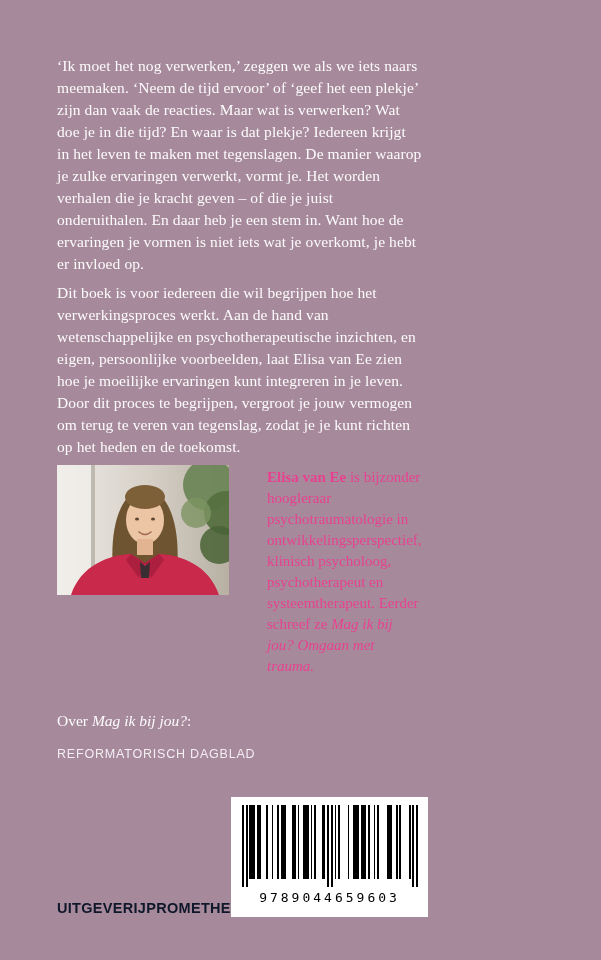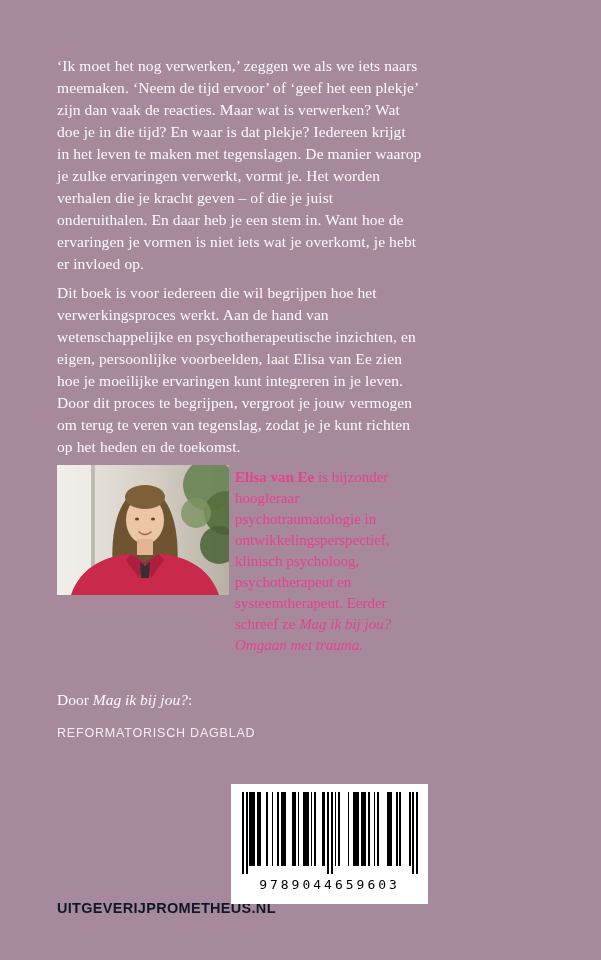--- a/index.html
+++ b/index.html
@@ -15,21 +15,21 @@
     overflow: hidden;
   }
   .body-text {
     font-size: 15.5px;
     line-height: 22px;
     margin: 0 0 7px 0;
     letter-spacing: 0.1px;
   }
   .author-row {
     display: flex;
-    gap: 6px;
+    gap: 38px;
     align-items: flex-start;
   }
   .photo {
     width: 172px;
     height: 130px;
     flex: 0 0 auto;
     display: block;
   }
   .bio {
     margin: 2px 0 0 0;
@@ -66,21 +66,21 @@
     bottom: 44px;
     font-family: "Liberation Sans", sans-serif;
     font-weight: bold;
     font-size: 14.5px;
     letter-spacing: 0.3px;
     color: #0f172a;
   }
   .barcode-box {
     position: absolute;
     right: 51px;
-    bottom: 56px;
+    bottom: 43px;
     width: 197px;
     height: 120px;
     background: #ffffff;
     box-sizing: border-box;
     padding-top: 8px;
     display: flex;
     flex-direction: column;
     align-items: center;
   }
   .bars { width: 176px; height: 82px; display: block; }
@@ -125,21 +125,21 @@
       <path d="M80,74 h16 v16 h-16 z" fill="#e2b491"></path>
       <path d="M14,130 C24,100 52,90 74,89 L88,98 L102,89 C124,90 152,100 162,130 Z" fill="#c9294b"></path>
       <path d="M74,89 L88,98 L82,113 L69,95 Z" fill="#ad1f3f"></path>
       <path d="M102,89 L88,98 L94,113 L107,95 Z" fill="#ad1f3f"></path>
       <path d="M83,97 L88,101 L93,97 L92,113 L84,113 Z" fill="#3a2e33"></path>
     </svg>
 
     <p class="bio"><b>Elisa van Ee</b><span> is bijzonder hoogleraar psychotraumatologie in ontwikkelingsperspectief, klinisch psycholoog, psychotherapeut en systeemtherapeut. Eerder schreef ze </span><em>Mag ik bij jou? Omgaan met trauma.</em></p>
   </div>
 
-  <p class="review-heading"><span>Door </span><em>Mag ik bij jou?</em><span>:</span></p>
+  <p class="review-heading"><span>Over </span><em>Mag ik bij jou?</em><span>:</span></p>
 
 
   <div class="review">
     <p class="source">REFORMATORISCH DAGBLAD</p>
   </div>
 
   <div class="publisher">UITGEVERIJPROMETHEUS.NL</div>
 
   <div class="barcode-box">
     <svg class="bars" viewBox="0 0 95 82" preserveAspectRatio="none" shape-rendering="crispEdges">

